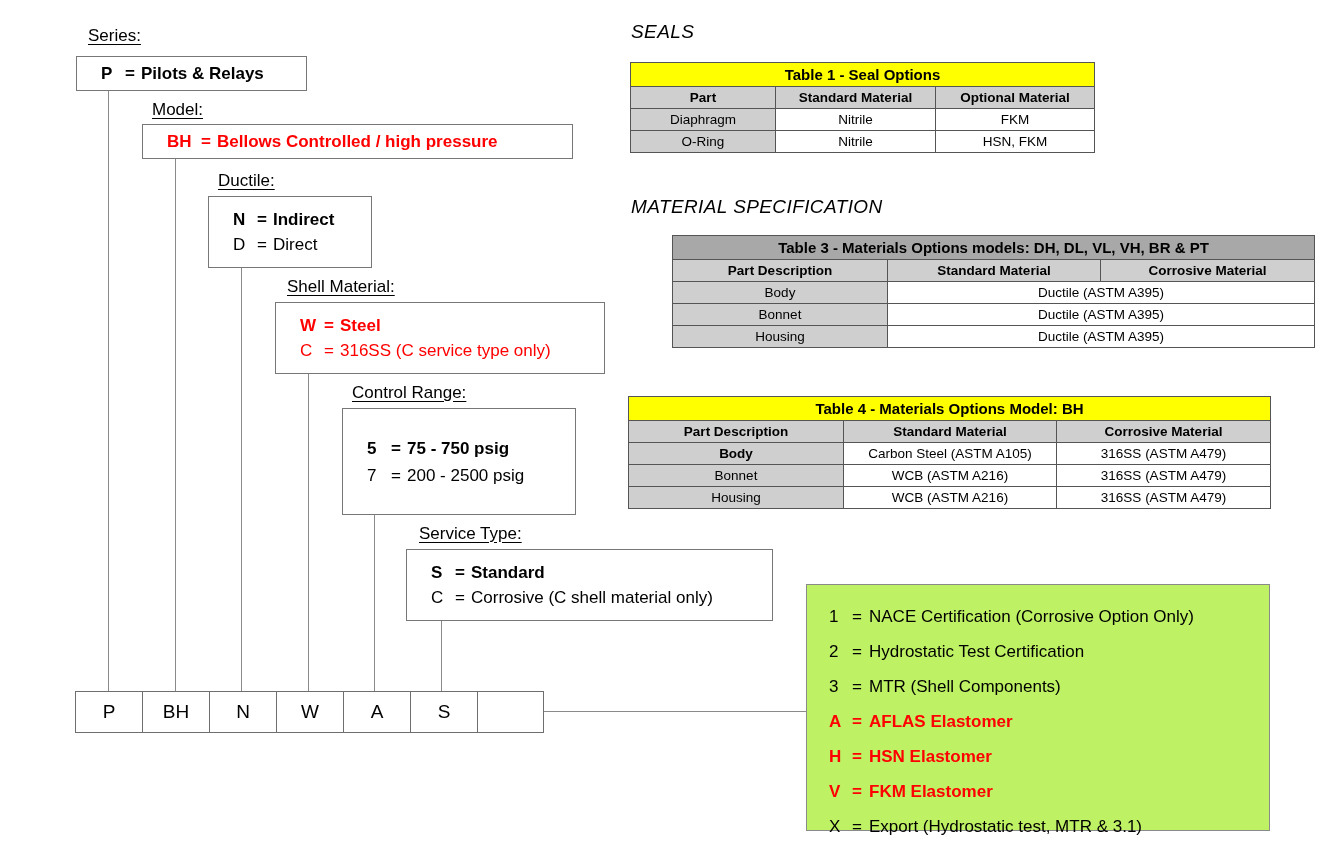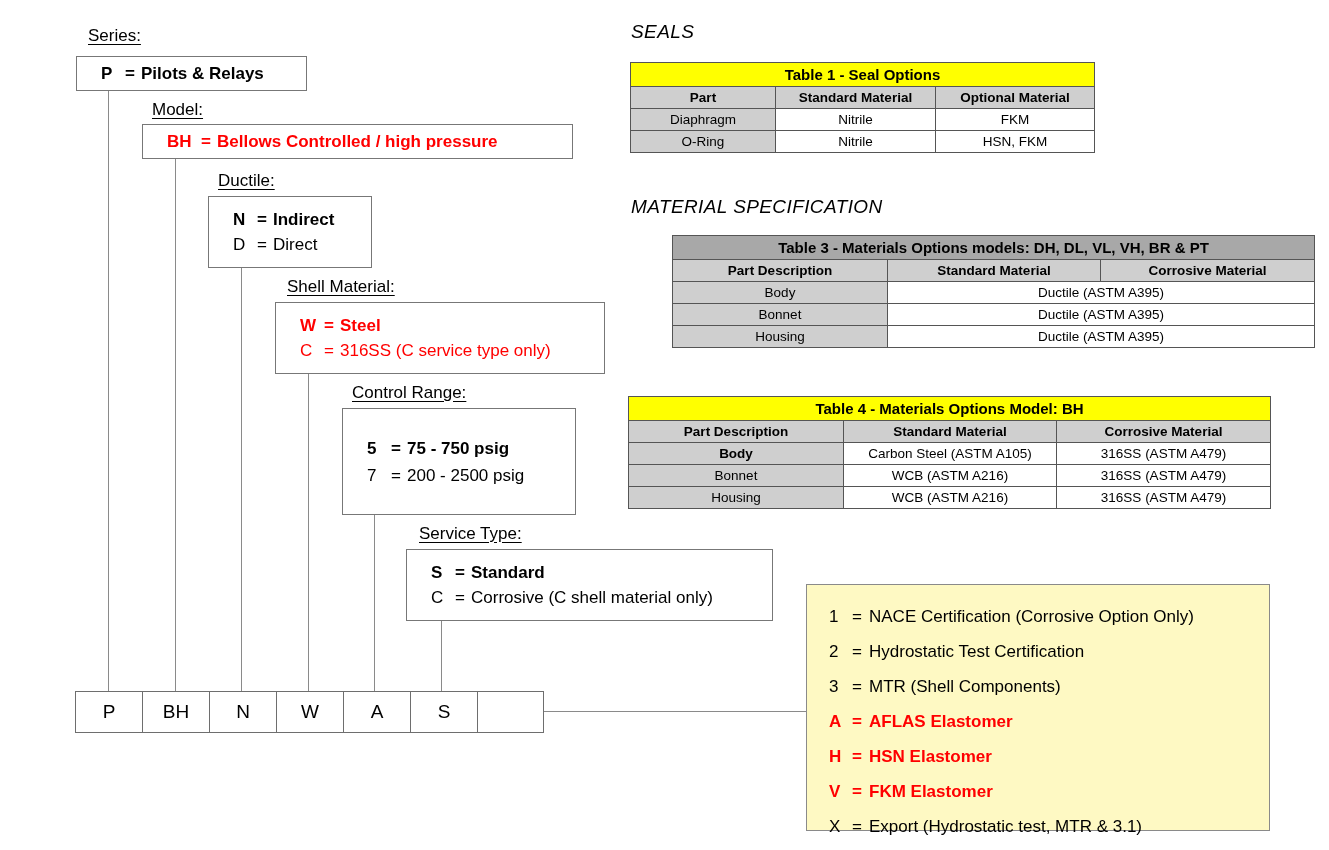--- a/index.html
+++ b/index.html
@@ -55,21 +55,21 @@
     display:flex;align-items:center;justify-content:center;
     font-size:19px;
     background:#fff;
     box-sizing:border-box;
   }
   .code-cell:last-child{border-right:1px solid #6e6e6e;}
 
   
   .opts-panel{
     border:1px solid #8a8a8a;
-    background:#fef9c3;
+    background:#bef264;
     padding:14px 0 14px 0;
     box-sizing:border-box;
   }
   .opt-line{
     font-size:17px;
     white-space:nowrap;
     padding-left:22px;
     line-height:35px;
   }
   .opt-line .k{display:inline-block;width:16px;}

